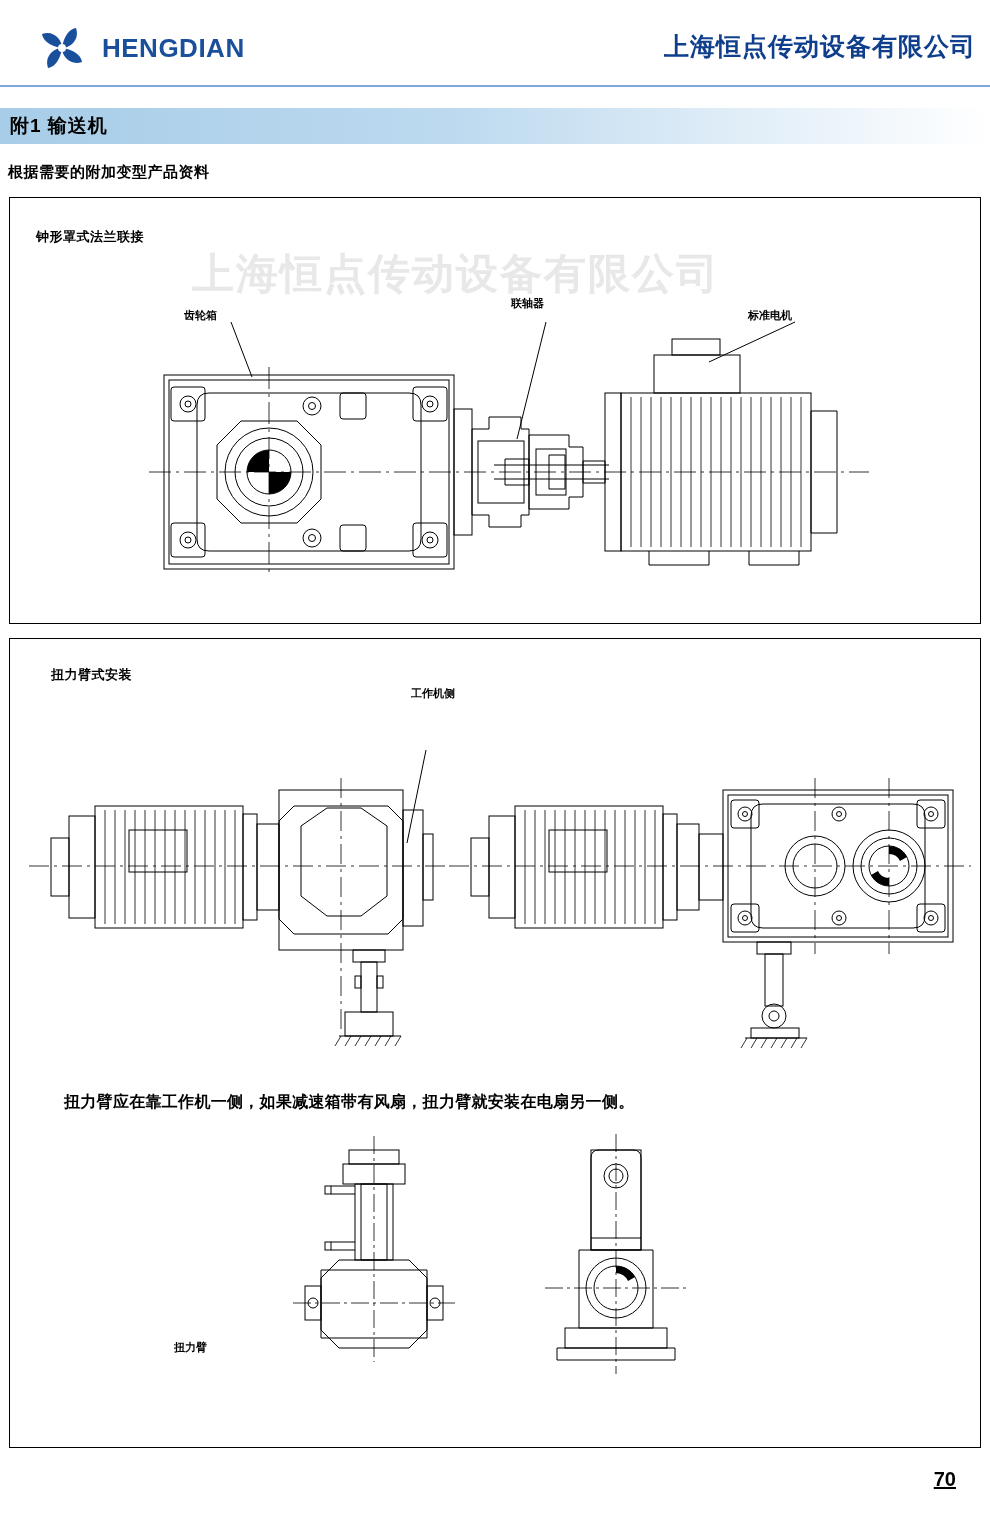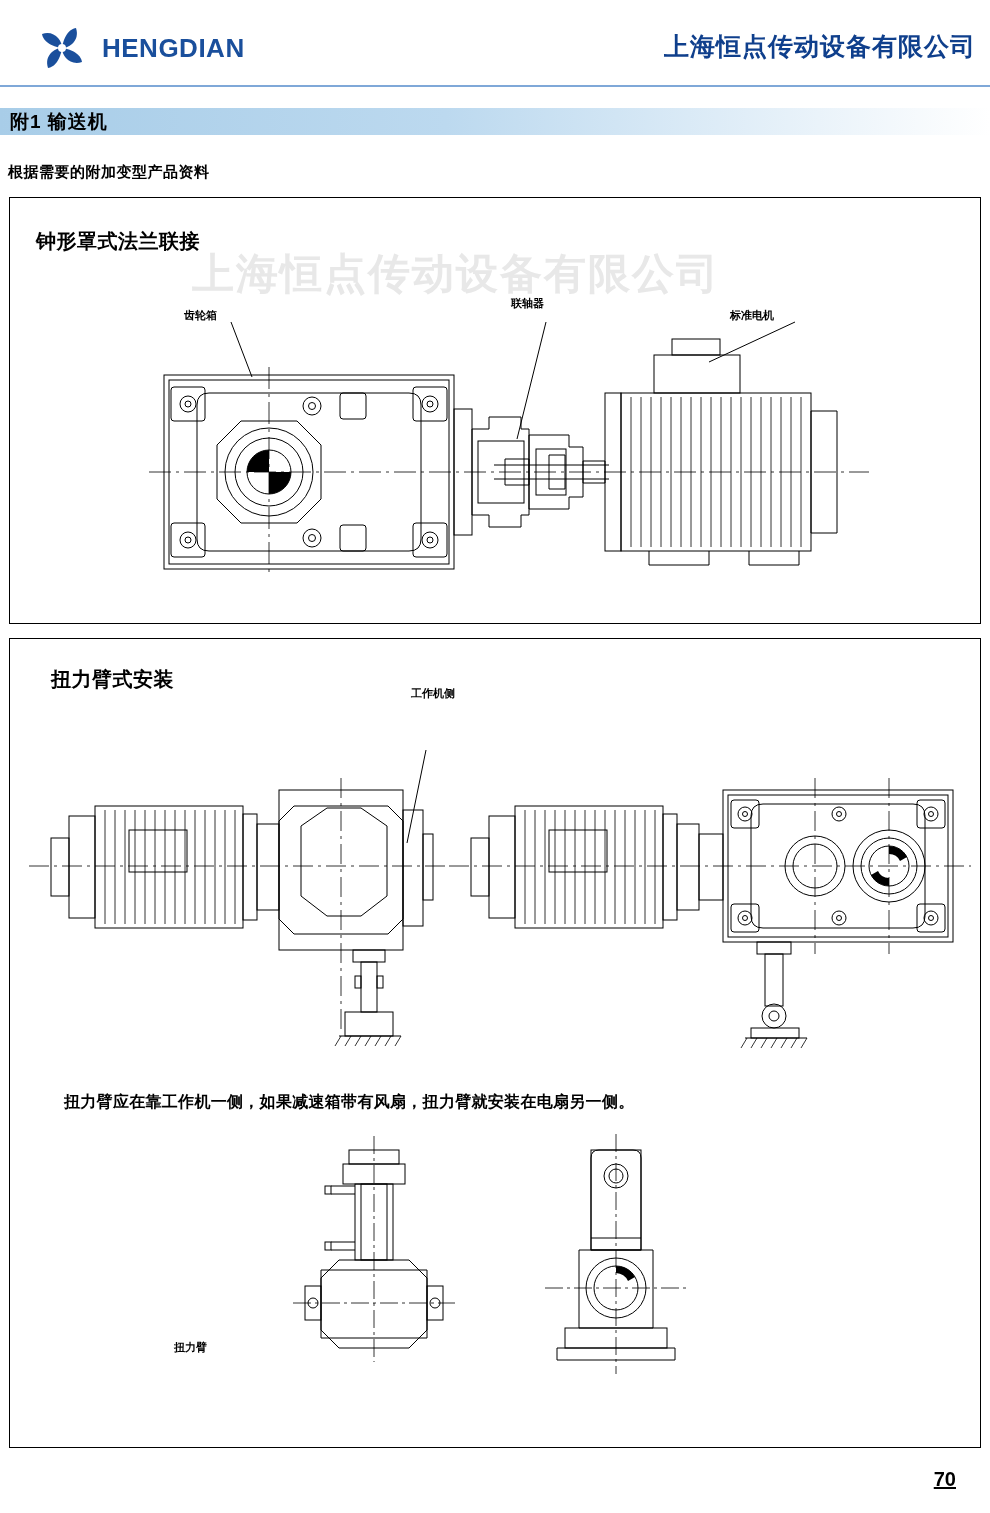--- a/index.html
+++ b/index.html
@@ -59,21 +59,21 @@
     height: 2px;
     background: #7fa8d8;
   }
 
   
   .section-bar {
     position: absolute;
     left: 0;
     top: 108px;
     width: 990px;
-    height: 27px;
+    height: 36px;
     background: linear-gradient(to right, #a8cde8 0%, #bcd9ef 45%, #ffffff 100%);
     display: flex;
     align-items: center;
   }
   .section-bar .title {
     font-size: 19px;
     font-weight: bold;
     color: #000;
     margin-left: 10px;
     letter-spacing: 1px;
@@ -93,21 +93,21 @@
     position: absolute;
     border: 1px solid #000;
     background: #fff;
     box-sizing: border-box;
   }
   #fig1 { left: 9px; top: 197px; width: 972px; height: 427px; }
   #fig2 { left: 9px; top: 638px; width: 972px; height: 810px; }
 
   .fig-caption {
     position: absolute;
-    font-size: 20px;
+    font-size: 13px;
     font-weight: bold;
     letter-spacing: 0.5px;
   }
 
   .watermark {
     position: absolute;
     left: 192px;
     top: 246px;
     font-size: 42px;
     font-weight: bold;
@@ -171,21 +171,21 @@
 </div>
 <div class="subtitle">根据需要的附加变型产品资料</div>
 
 <div class="figbox" id="fig1"></div>
 
 <div class="fig-caption" style="left: 36px; top: 228px;">钟形罩式法兰联接</div>
 <div class="watermark">上海恒点传动设备有限公司</div>
 
 <div class="callout" style="left: 184px; top: 308px;">齿轮箱</div>
 <div class="callout" style="left: 511px; top: 296px;">联轴器</div>
-<div class="callout" style="left: 730px; top: 308px;">标准电机</div>
+<div class="callout" style="left: 748px; top: 308px;">标准电机</div>
 
 <svg class="drawing" style="left:9px; top:197px;" width="972" height="427" viewBox="0 0 972 427">
   <g stroke="#000" fill="none" stroke-width="1">
 
     <path d="M222 125 L243 180" stroke-width="1"></path>
     <path d="M537 125 L508 242" stroke-width="1"></path>
     <path d="M786 125 L700 165" stroke-width="1"></path>
 
     <rect x="155" y="178" width="290" height="194"></rect>
     <rect x="160" y="183" width="280" height="184"></rect>

